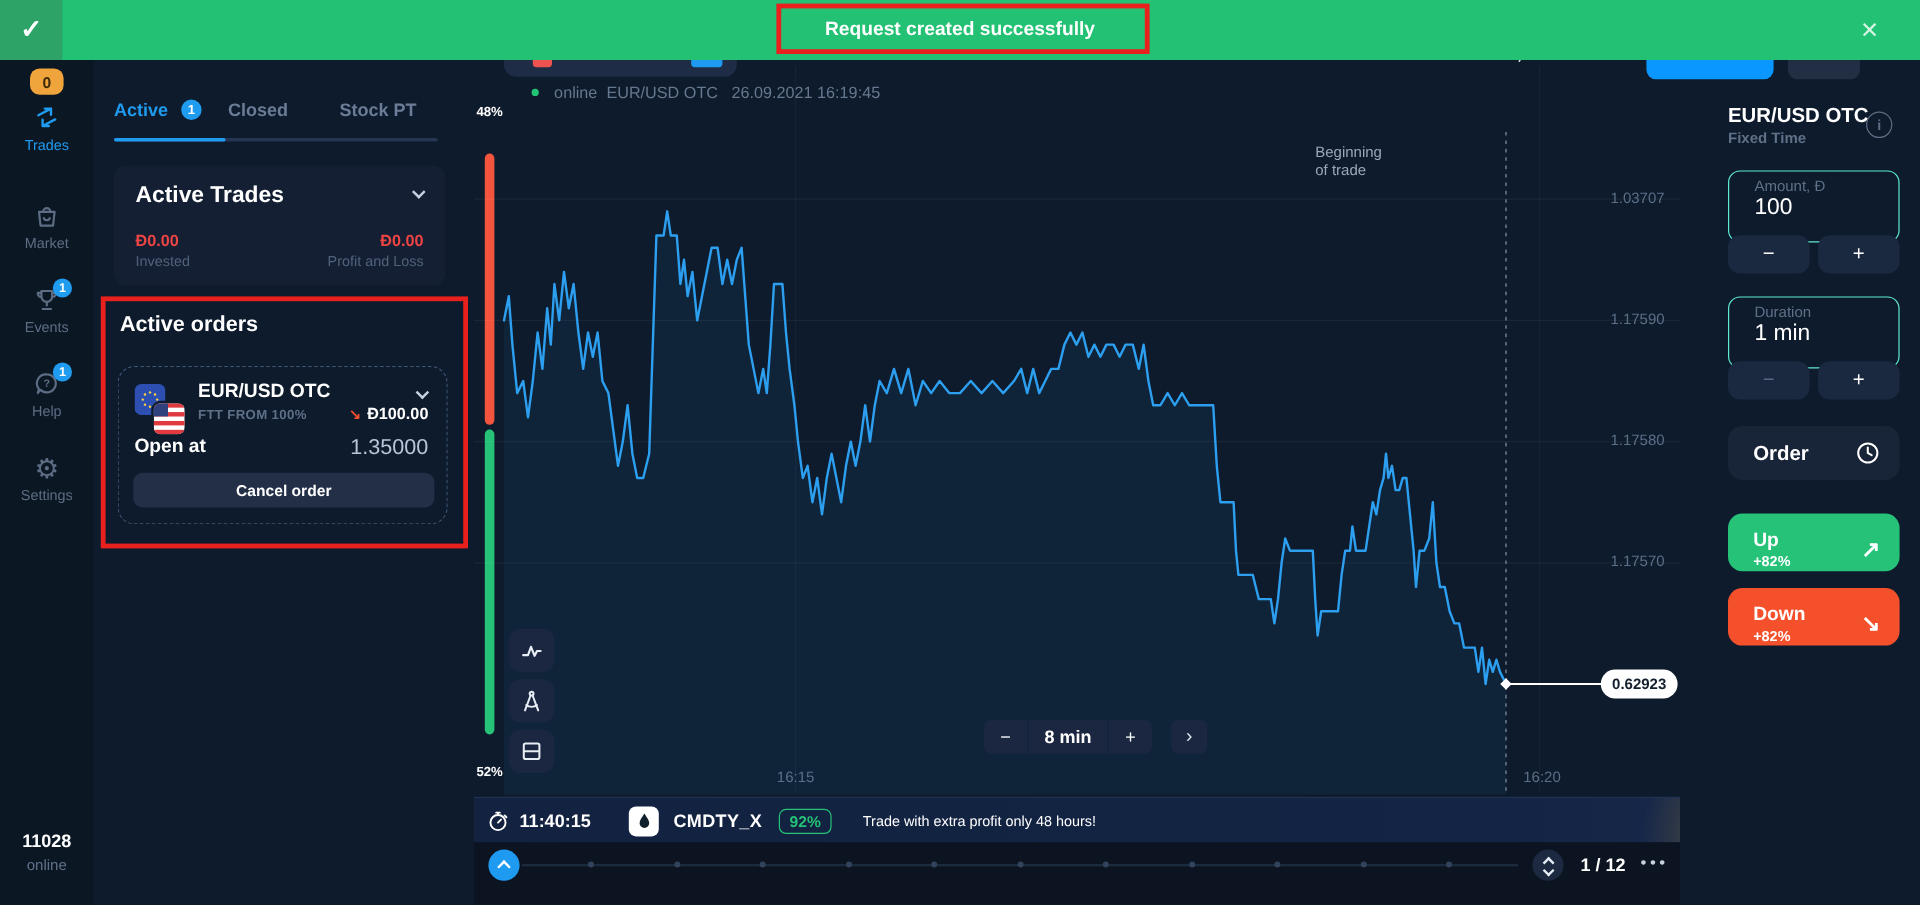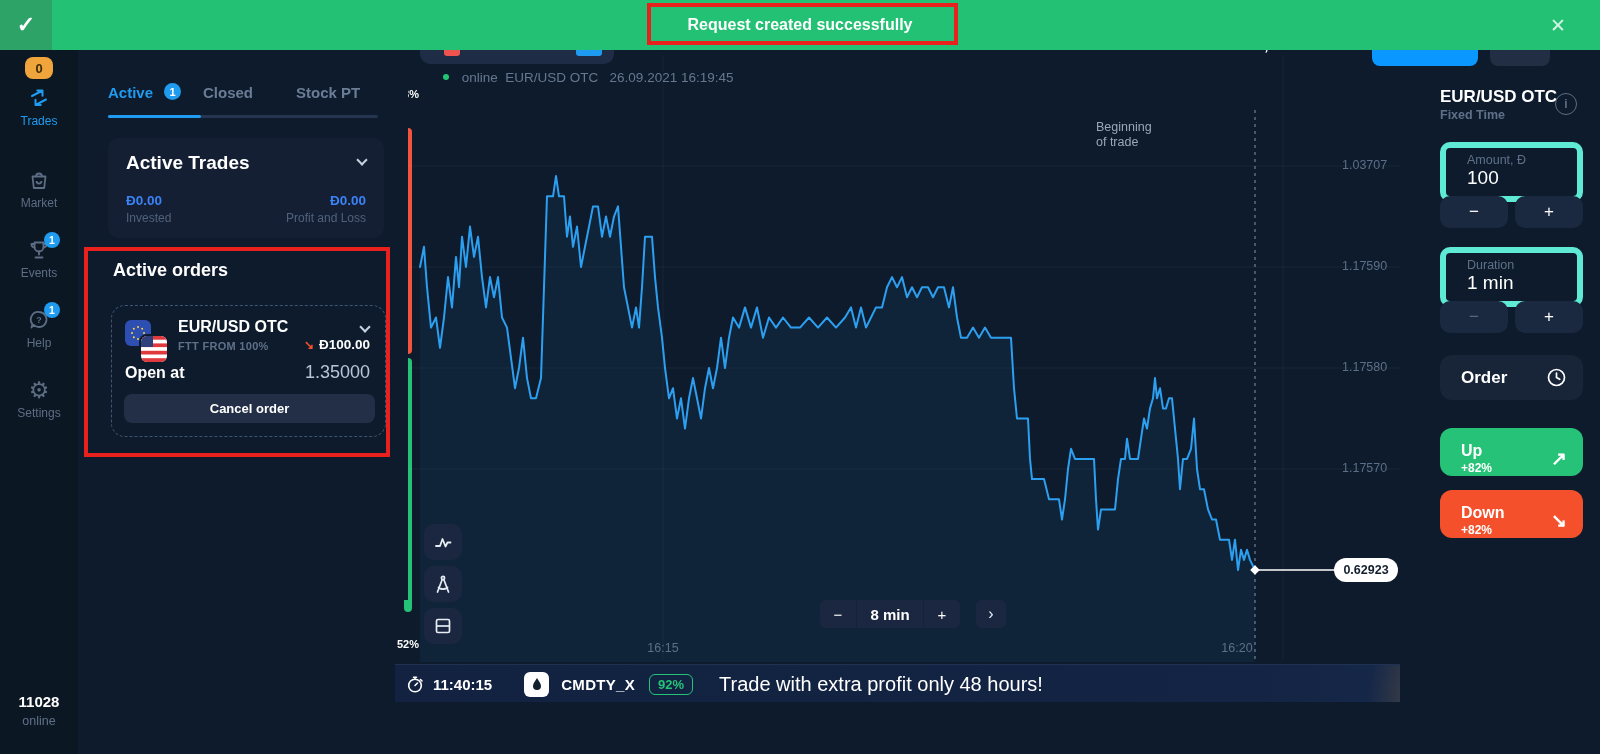--- a/index.html
+++ b/index.html
@@ -22,33 +22,33 @@
   .s-item svg { display:block; margin:0 auto 4px; }
   .s-item .lbl { display:block; }
   .s-item.active { color:#1f9bf0; }
   .s-mini-badge { position:absolute; top:-6px; right:18px; width:16px; height:16px; border-radius:50%; background:#1f9bf0; color:#fff; font-size:10.5px; font-weight:bold; display:flex; align-items:center; justify-content:center; }
   .s-gear { font-size:23px; line-height:24px; display:block; margin:0 auto 4px; }
   .s-online { position:absolute; left:0; bottom:26px; width:78px; text-align:center; }
   .s-online .n { color:#fff; font-weight:bold; font-size:15px; display:block; }
   .s-online .o { color:#5f7189; font-size:12.5px; display:block; margin-top:4px; }
 
   
-  .lpanel { position:absolute; left:91px; top:0; width:317px; height:600px; background:#0e1b2c; z-index:4; }
+  .lpanel { position:absolute; left:78px; top:0; width:317px; height:600px; background:#0e1b2c; z-index:4; }
   .lp-title { position:absolute; left:22px; top:16px; font-size:27px; font-weight:bold; color:#fff; }
   .tabs { position:absolute; left:17px; top:84px; width:286px; }
   .tab { position:absolute; top:0; font-size:15px; font-weight:bold; color:#6b7d96; cursor:pointer; }
   .tab.on { color:#1f9bf0; }
   .tab-badge { position:absolute; left:56px; top:-1px; width:17px; height:17px; background:#1f9bf0; border-radius:50%; color:#fff; font-size:11px; font-weight:bold; display:flex; align-items:center; justify-content:center; }
   .tab-track { position:absolute; left:0; top:31px; width:270px; height:3px; background:#253451; border-radius:2px; }
   .tab-ink { position:absolute; left:0; top:31px; width:93px; height:3px; background:#1f9bf0; border-radius:2px; }
   .at-card { position:absolute; left:17px; top:138px; width:276px; height:100px; background:#141f33; border-radius:10px; }
   .at-title { position:absolute; left:18px; top:14px; font-size:19px; font-weight:bold; color:#fff; }
   .chev { display:inline-block; width:8px; height:8px; border-right:2px solid #c7d2e0; border-bottom:2px solid #c7d2e0; transform:rotate(45deg); }
   .at-chev { position:absolute; right:18px; top:18px; cursor:pointer; }
-  .at-val { position:absolute; top:55px; font-size:13.5px; font-weight:bold; color:#3b82f6; }
+  .at-val { position:absolute; top:55px; font-size:13.5px; font-weight:bold; color:#ef4444; }
   .at-lab { position:absolute; top:73px; font-size:12px; color:#50627b; }
   .ao-title { position:absolute; left:22px; top:260px; font-size:18px; font-weight:bold; color:#fff; }
   .order-card { position:absolute; left:20px; top:305px; width:275px; height:132px; border:1px dashed #3e5473; border-radius:14px; }
   .flag { position:absolute; border-radius:6px; overflow:hidden; }
   .flag-eu { left:13px; top:14px; width:26px; height:26px; }
   .flag-us { left:29px; top:30px; width:26px; height:26px; box-shadow:0 0 0 2px #0e1b2c; }
   .oc-pair { position:absolute; left:66px; top:12px; font-size:16px; font-weight:bold; color:#fff; }
   .oc-chev { position:absolute; right:16px; top:17px; cursor:pointer; }
   .oc-sub { position:absolute; left:66px; top:34px; font-size:11px; font-weight:bold; color:#5f7189; letter-spacing:.3px; }
   .oc-amt { position:absolute; right:15px; top:31px; font-size:13.5px; font-weight:bold; color:#fff; }
@@ -85,21 +85,21 @@
   .ticker { position:absolute; left:395px; top:664px; width:1205px; height:38px; background:linear-gradient(90deg,#122240 0%,#132444 72%,#1b2e52 100%); border-top:1px solid #203253; overflow:hidden; }
   .ticker::after { content:""; position:absolute; right:0; top:0; bottom:0; width:330px;
     background:radial-gradient(circle at 78% 10%, rgba(255,220,110,.95), rgba(255,185,45,.35) 22%, transparent 45%),
                radial-gradient(circle at 58% 85%, rgba(225,160,45,.4), transparent 48%),
                radial-gradient(circle at 96% 75%, rgba(240,185,70,.5), transparent 52%); }
   .tk-row { position:absolute; left:0; top:0; height:38px; display:flex; align-items:center; z-index:2; }
   .tk-time { color:#fff; font-weight:bold; font-size:15px; margin-left:8px; }
   .tk-sq { width:25px; height:25px; background:#fff; border-radius:6px; margin-left:32px; display:flex; align-items:center; justify-content:center; }
   .tk-sym { color:#fff; font-weight:bold; font-size:15px; margin-left:12px; letter-spacing:.3px; }
   .tk-pct { margin-left:14px; border:1.5px solid #25c277; color:#25c277; font-weight:bold; font-size:13px; border-radius:6px; padding:2px 8px; }
-  .tk-msg { color:#fff; font-size:20px; margin-left:26px; }
+  .tk-msg { color:#fff; font-size:12px; margin-left:26px; }
 
   
   .pager { position:absolute; left:395px; top:702px; width:1205px; height:52px; background:#0b1420; }
   .pg-circle { position:absolute; left:12px; top:6px; width:26px; height:26px; border-radius:50%; background:#1e9bf0; display:flex; align-items:center; justify-content:center; cursor:pointer; }
   .pg-line { position:absolute; left:40px; top:18px; width:830px; height:2px; background:#1c2a3e; }
   .pg-dots { position:absolute; left:95px; top:16px; width:720px; display:flex; justify-content:space-between; }
   .pg-dots i { width:5px; height:5px; border-radius:50%; background:#32435c; }
   .pg-chev-circle { position:absolute; left:882px; top:6px; width:26px; height:26px; border-radius:50%; background:#1c2940; display:flex; flex-direction:column; align-items:center; justify-content:center; gap:1px; cursor:pointer; }
   .pg-chev-circle .c { width:7px; height:7px; border-right:2px solid #e6edf5; border-bottom:2px solid #e6edf5; }
   .cu { transform:rotate(-135deg) translate(-1px,-1px); }
@@ -109,21 +109,21 @@
 
   
   .rpanel { position:absolute; left:1400px; top:0; width:200px; height:754px; background:#0e1b2c; z-index:6; }
   .rp-balance { position:absolute; left:-155px; top:36px; color:#fff; font-weight:bold; font-size:15px; display:flex; align-items:center; gap:8px; cursor:pointer; }
   .rp-balance .chev { width:6px; height:6px; }
   .rp-dep { position:absolute; left:-28px; top:38px; width:106px; height:28px; background:#0a97ff; border-radius:8px; border:none; cursor:pointer; }
   .rp-wd { position:absolute; left:90px; top:40px; width:60px; height:26px; background:#212e44; border-radius:8px; border:none; cursor:pointer; }
   .rp-pair { position:absolute; left:40px; top:87px; font-size:17px; font-weight:bold; color:#fff; }
   .rp-mode { position:absolute; left:40px; top:108px; font-size:12.5px; font-weight:bold; color:#5f7189; }
   .rp-info { position:absolute; left:155px; top:93px; width:22px; height:22px; border:1.5px solid #5d6d84; border-radius:50%; color:#5d6d84; font-size:12px; font-weight:bold; display:flex; align-items:center; justify-content:center; cursor:pointer; }
-  .rp-box { position:absolute; left:40px; width:143px; height:60px; border:6px solid #5eead4; border-radius:10px; padding:5px 0 0 21px; }
+  .rp-box { position:absolute; left:40px; width:143px; height:60px; border:1px solid #5eead4; border-radius:10px; padding:5px 0 0 21px; }
   .rp-box .bl { font-size:12.5px; color:#5f7189; display:block; }
   .rp-box .bv { font-size:19px; color:#fff; display:block; margin-top:0px; }
   .box-amount { top:142px; }
   .box-duration { top:247px; }
   .stepper { position:absolute; width:68px; height:32px; background:#1b2940; border:none; border-radius:10px; color:#fff; font-size:17px; cursor:pointer; font-family:inherit; }
   .stepper.dim { color:#566a85; }
   .st-am { top:196px; } .st-du { top:301px; }
   .st-l { left:40px; } .st-r { left:115px; }
   .rp-order { position:absolute; left:40px; top:355px; width:143px; height:45px; background:#182438; border:none; border-radius:12px; cursor:pointer; display:flex; align-items:center; justify-content:space-between; padding:0 16px 0 21px; }
   .rp-order .ol { color:#fff; font-size:17px; font-weight:bold; font-family:inherit; }
@@ -233,21 +233,21 @@
     <div class="price-lab" style="top:158px">1.03707</div>
     <div class="price-lab" style="top:259px">1.17590</div>
     <div class="price-lab" style="top:360px">1.17580</div>
     <div class="price-lab" style="top:461px">1.17570</div>
     <div class="price-pill">0.62923</div>
 
     <div class="begin-lab">
       <span>Beginning</span><br><span>of trade</span>
     </div>
     <div class="time-lab" style="left:238px">16:15</div>
-    <div class="time-lab" style="left:812px">16:20</div>
+    <div class="time-lab" style="left:860px">16:20</div>
 
     <div class="tool-btn" style="top:524px">
       <svg width="22" height="22">
           <path d="M4 15 h4 l2.5-7 3 7.5 2-4 h3" stroke="#e6edf5" stroke-width="1.8" fill="none" stroke-linecap="round" stroke-linejoin="round"></path>
         </svg>
     </div>
     <div class="tool-btn" style="top:566px">
       <svg width="22" height="22">
           <g stroke="#e6edf5" stroke-width="1.7" fill="none" stroke-linecap="round">
             <circle cx="11" cy="5" r="1.6"></circle>
@@ -285,20 +285,45 @@
         <svg width="14" height="14">
             <path d="M7 1 C4.8 4.6 3 6.6 3 9 a4 4 0 0 0 8 0 C11 6.6 9.2 4.6 7 1 z" fill="#10202c"></path>
           </svg>
       </span>
       <span class="tk-sym">CMDTY_X</span>
       <span class="tk-pct">92%</span>
       <span class="tk-msg">Trade with extra profit only 48 hours!</span>
     </div>
   </div>
 
+  <div class="pager">
+    <div class="pg-circle">
+      <span class="chev" style="border-color:#fff;transform:rotate(-135deg) translate(-1px,-1px)"></span>
+    </div>
+    <div class="pg-line"></div>
+    <div class="pg-dots" id="pg-dots">
+        <i></i>
+        <i></i>
+        <i></i>
+        <i></i>
+        <i></i>
+        <i></i>
+        <i></i>
+        <i></i>
+        <i></i>
+        <i></i>
+        <i></i>
+      </div>
+    <div class="pg-chev-circle">
+      <span class="c cu"></span>
+      <span class="c cd"></span>
+    </div>
+    <div class="pg-page">1 / 12</div>
+    <div class="pg-more">•••</div>
+  </div>
 
   <div class="rpanel">
     <div class="rp-balance">
       <span>Đ9,704.00</span>
         <span class="chev"></span>
     </div>
     <button class="rp-dep"></button>
     <button class="rp-wd"></button>
 
     <div class="rp-pair">EUR/USD OTC</div>

